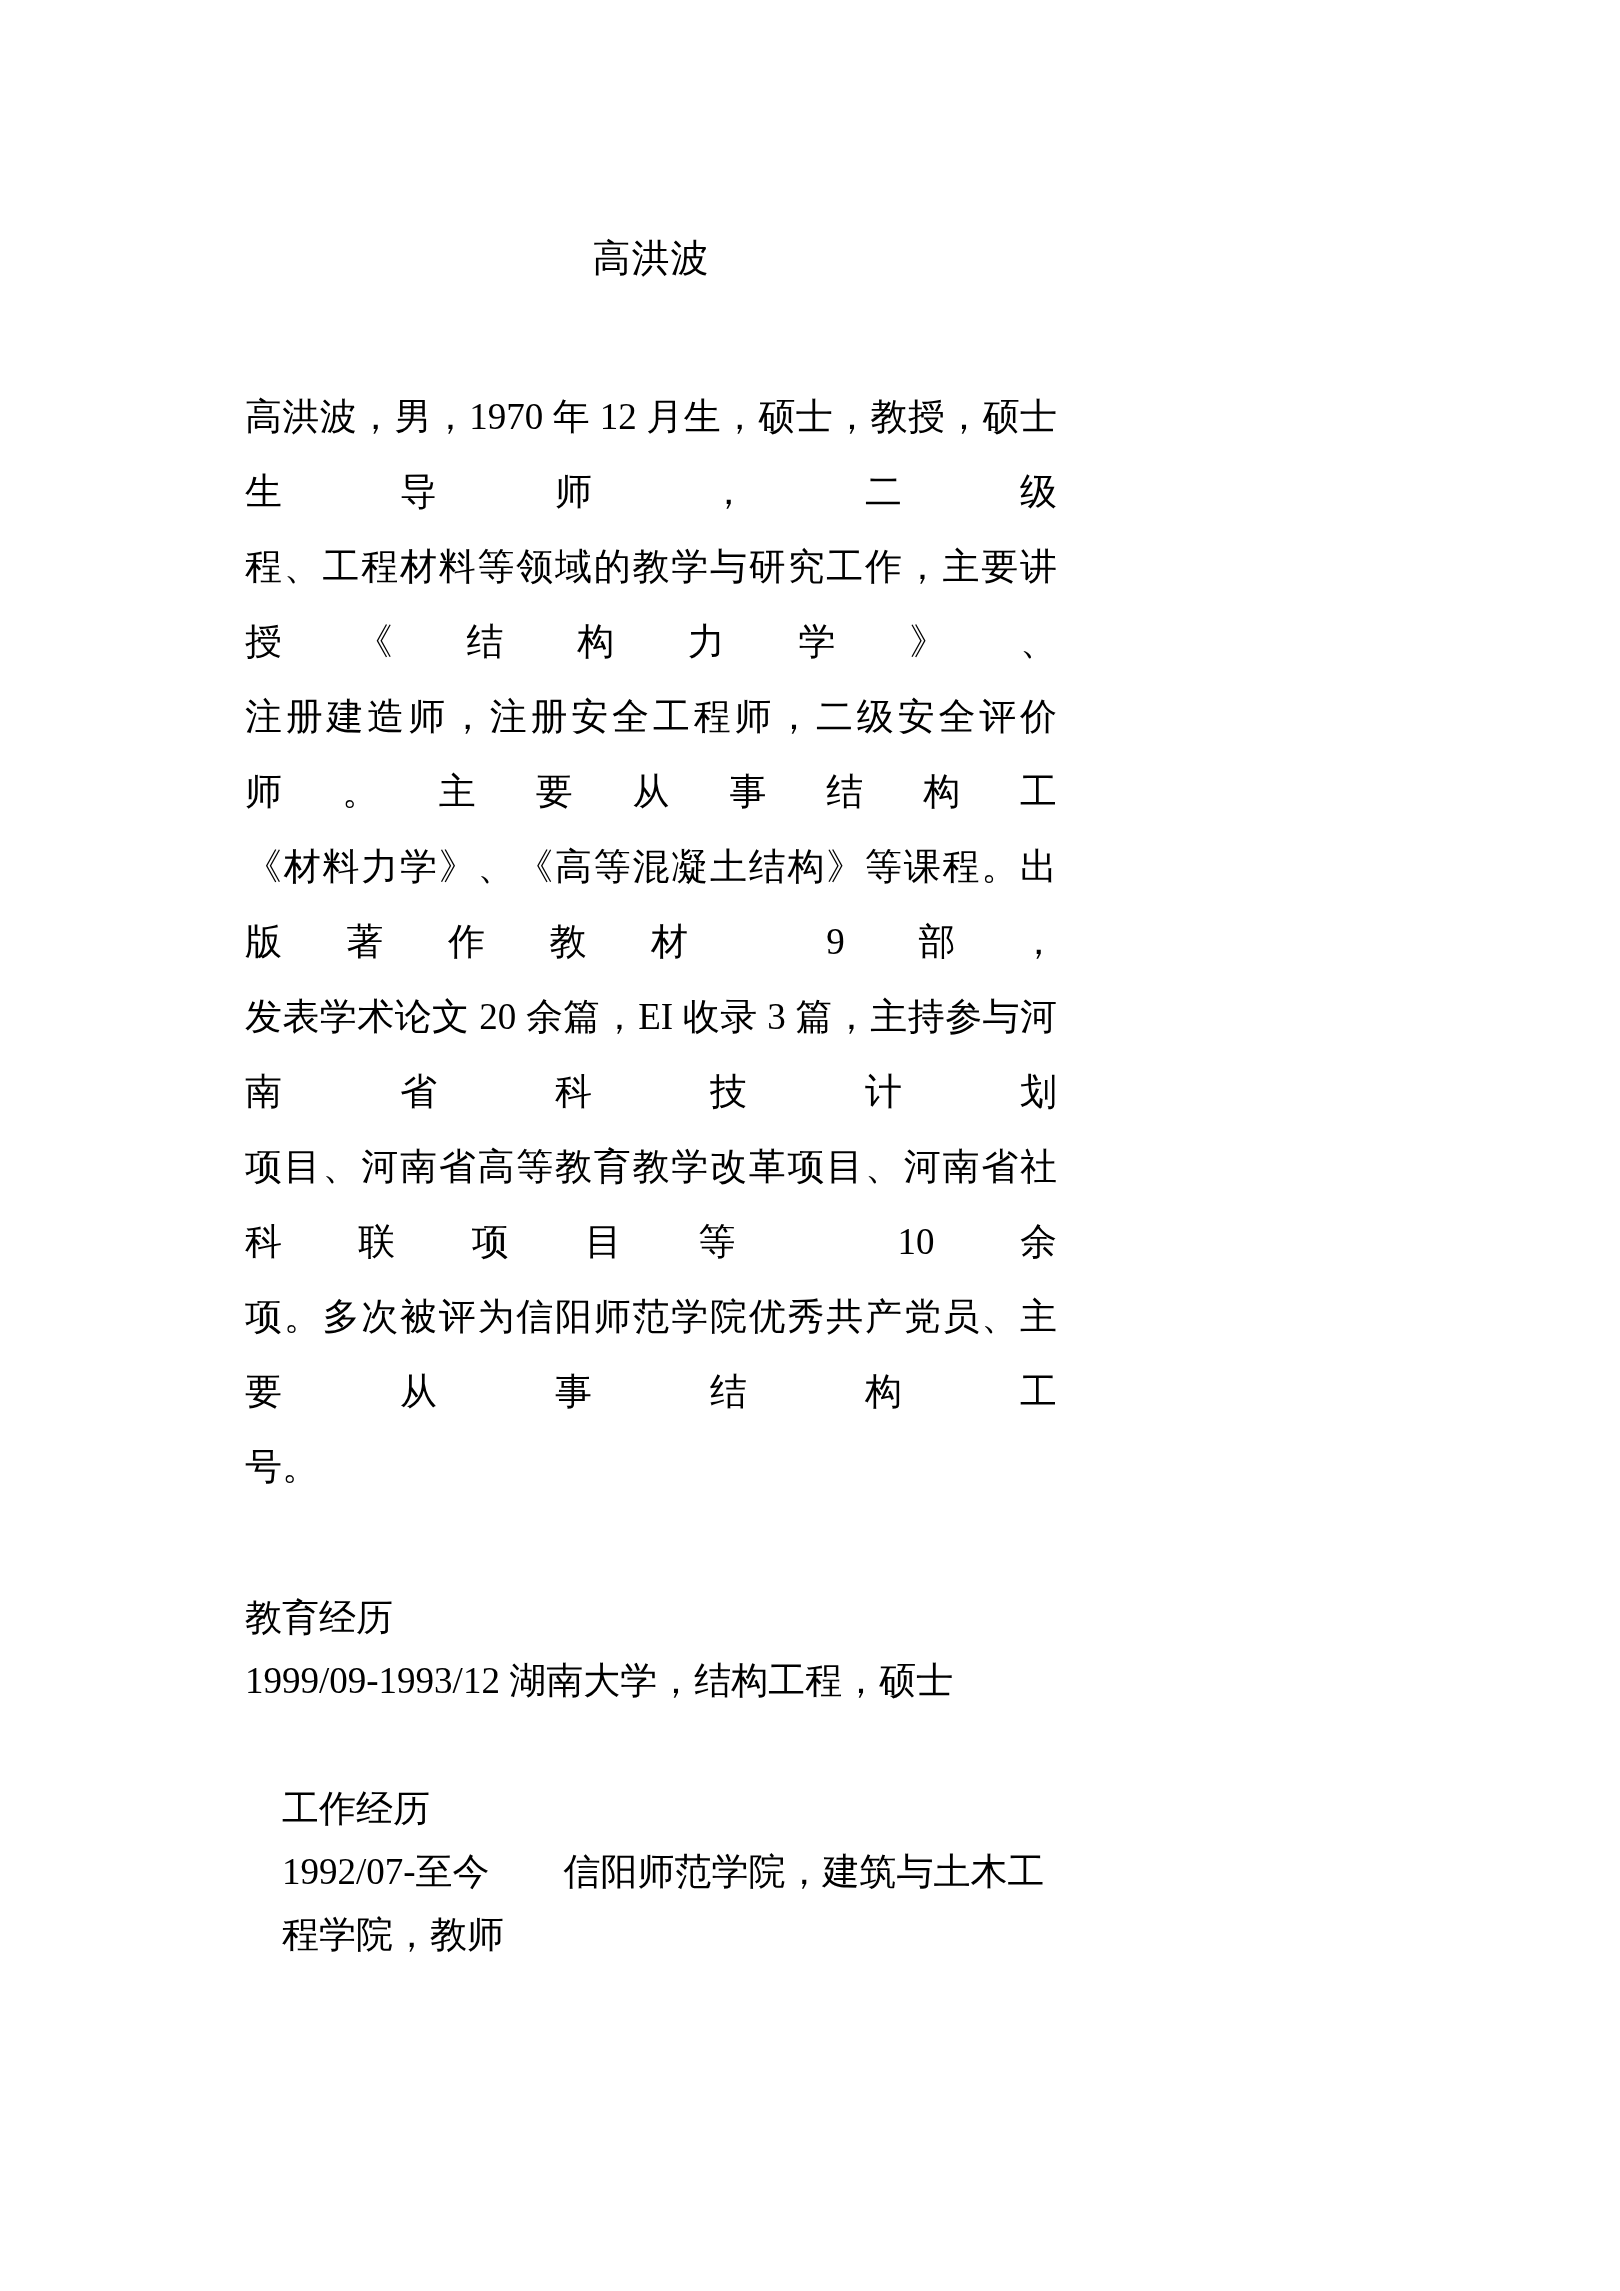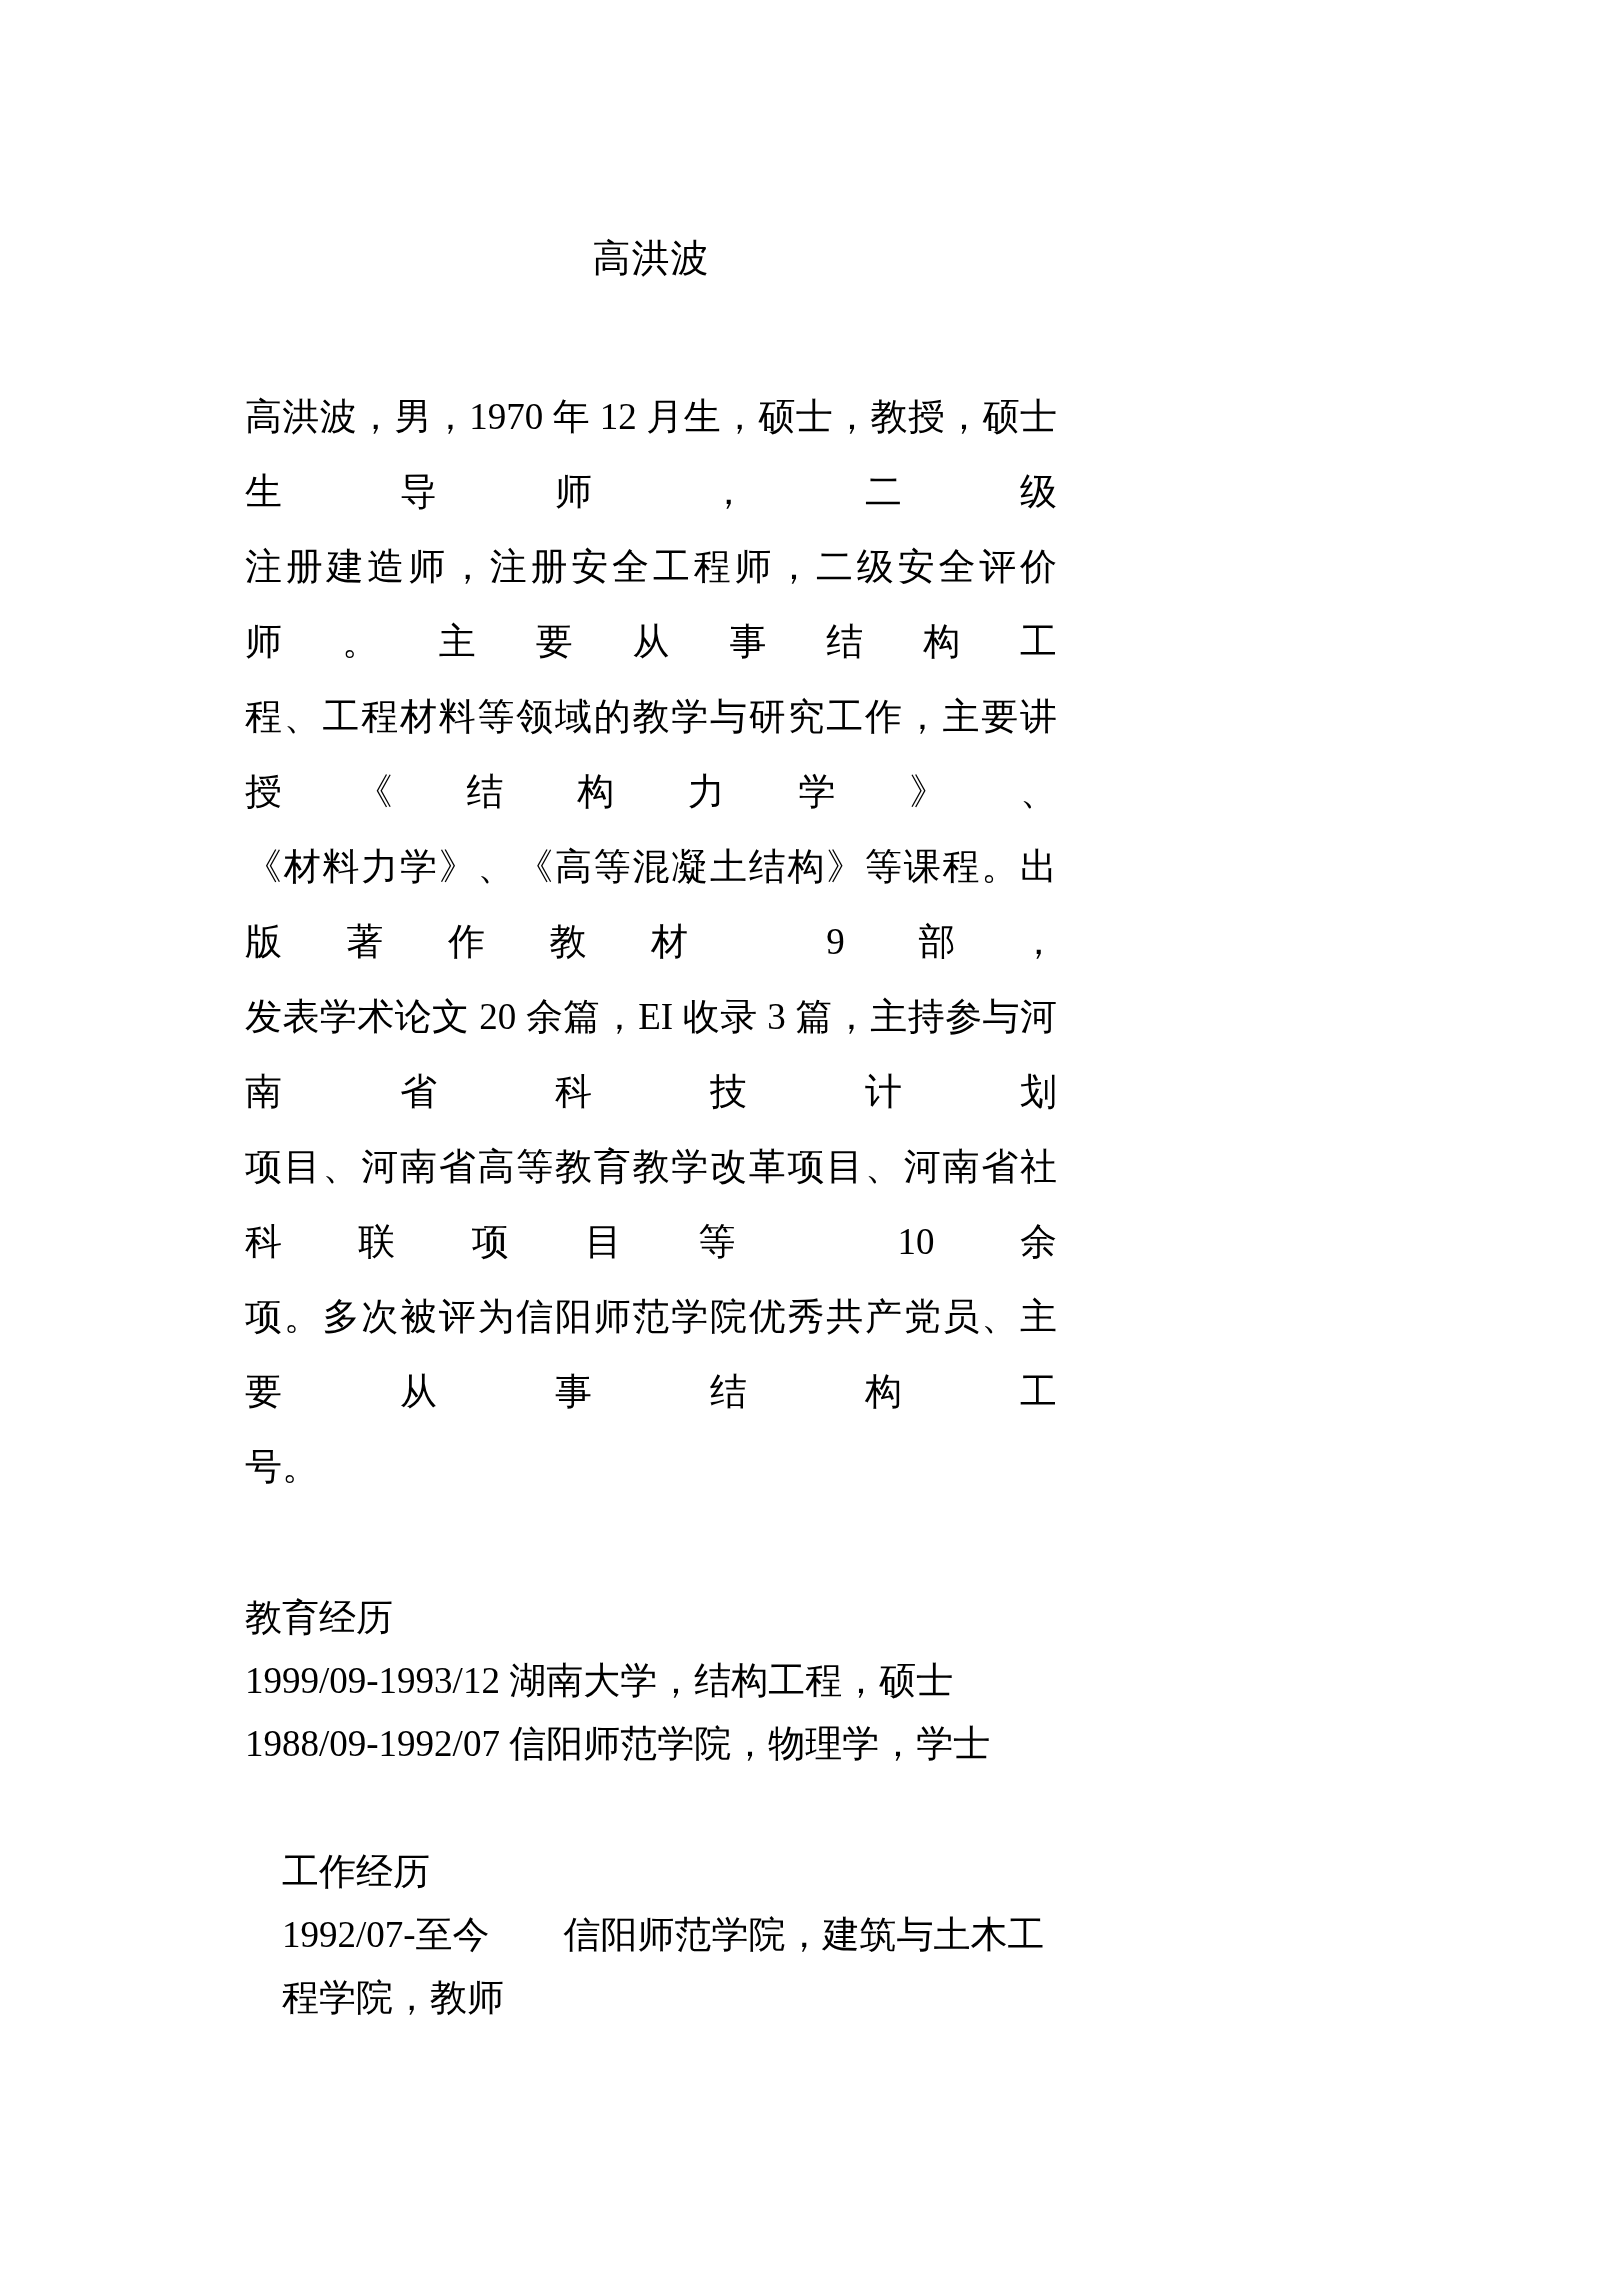--- a/index.html
+++ b/index.html
@@ -57,33 +57,32 @@
 </style>
 </head>
 <body>
 
 <div class="page">
 
   <h1 class="doc-title">高洪波</h1>
 
   <section class="section section-profile">
     <div class="line justified">高洪波，男，1970 年 12 月生，硕士，教授，硕士生导师，二级</div>
+    <div class="line justified">程、工程材料等领域的教学与研究工作，主要讲授《结构力学》、</div>
     <div class="line justified">注册建造师，注册安全工程师，二级安全评价师。主要从事结构工</div>
-    <div class="line justified">程、工程材料等领域的教学与研究工作，主要讲授《结构力学》、</div>
     <div class="line justified">《材料力学》、《高等混凝土结构》等课程。出版著作教材 9 部，</div>
     <div class="line justified">发表学术论文 20 余篇，EI 收录 3 篇，主持参与河南省科技计划</div>
     <div class="line justified">项目、河南省高等教育教学改革项目、河南省社科联项目等 10 余</div>
     <div class="line justified">项。多次被评为信阳师范学院优秀共产党员、主要从事结构工</div>
     <div class="line">号。</div>
   </section>
 
   <section class="section section-education">
     <div class="section-heading">教育经历</div>
     <div class="line">1999/09-1993/12 湖南大学，结构工程，硕士</div>
-    <div class="line">1988/09-1992/07 信阳师范学院，物理学，学士</div>
   </section>
 
   <section class="section section-work">
     <div class="section-heading">工作经历</div>
     <div class="line">1992/07-至今　　信阳师范学院，建筑与土木工程学院，教师</div>
   </section>
 
 </div>
 
 

